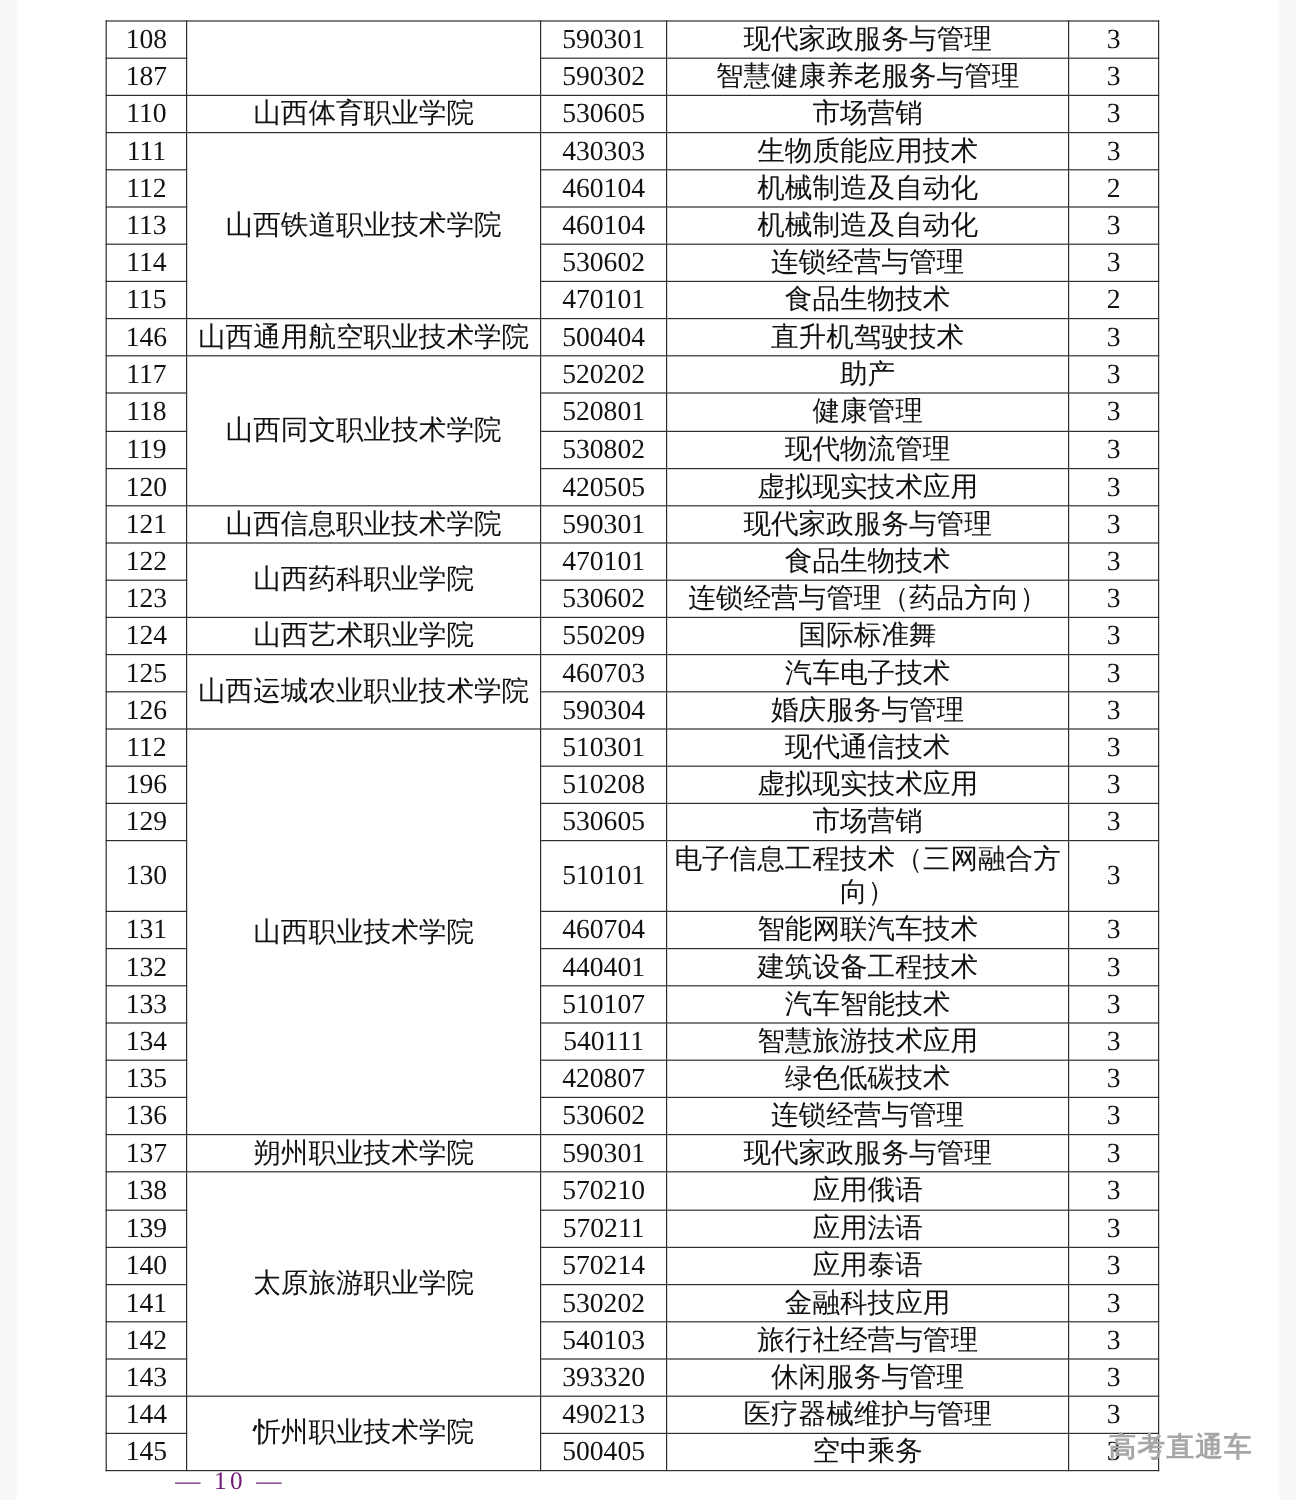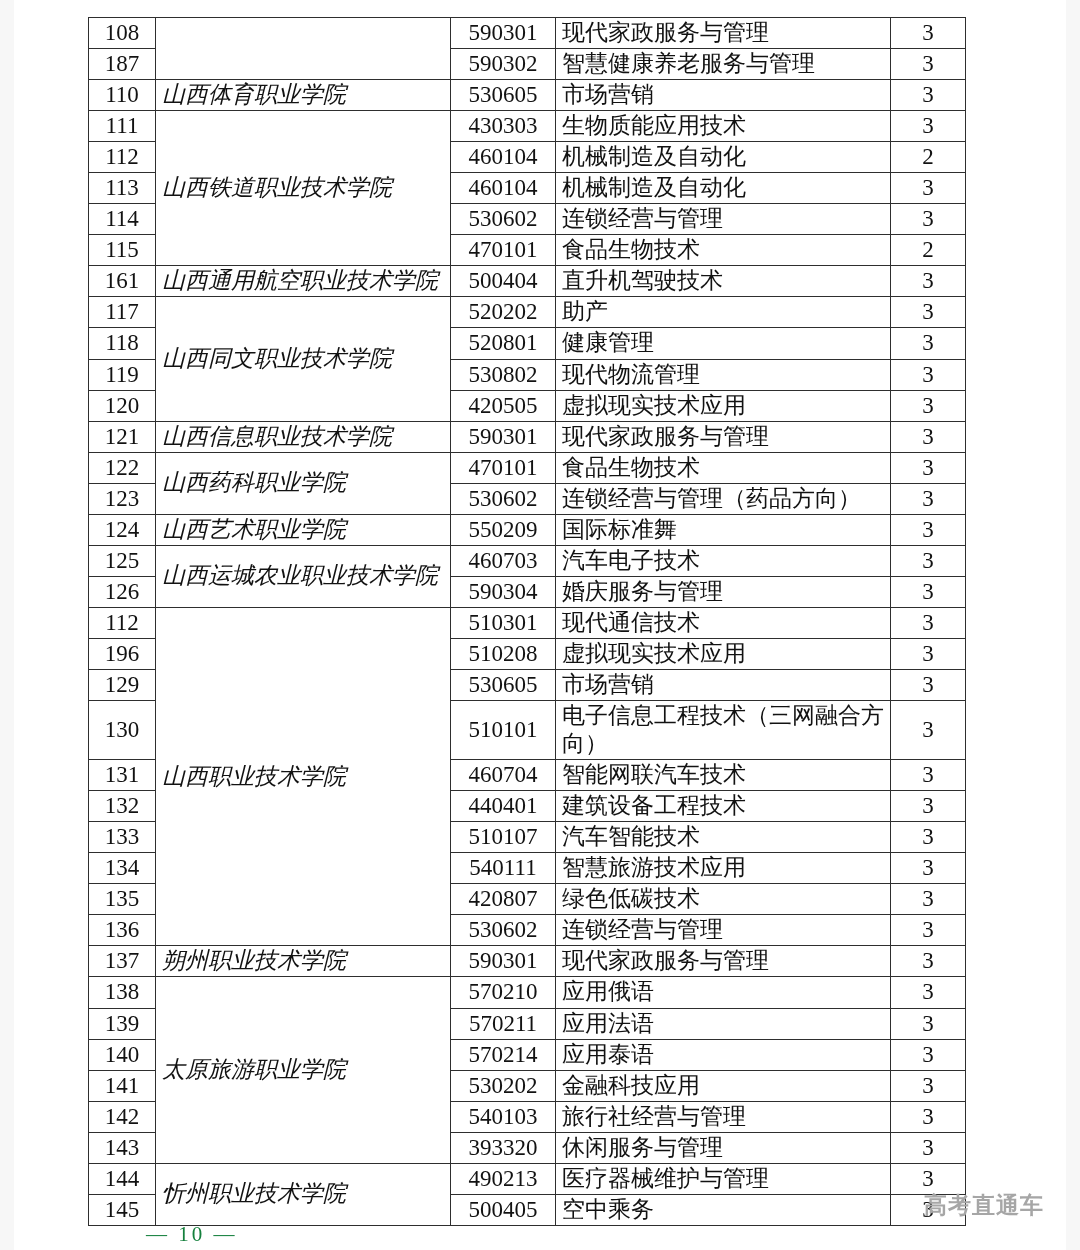--- a/index.html
+++ b/index.html
@@ -35,32 +35,32 @@
   table.admissions td {
     border: 1px solid #2e2e2e;
     height: 28px;
     padding: 1px 6px;
     vertical-align: middle;
     line-height: 1.22;
     overflow: hidden;
     word-break: break-all;
   }
   td.col-no    { text-align: center; padding: 1px 2px; }
-  td.col-college { text-align: left; padding-left: 9px; font-style: italic; }
+  td.col-college { text-align: center; padding-left: 9px; }
   td.col-code  { text-align: center; padding: 1px 2px; }
-  td.col-major { text-align: left; padding-left: 8px; }
+  td.col-major { text-align: center; padding-left: 8px; }
   td.col-years { text-align: center; padding: 1px 2px; }
 
   .page-number {
     position: absolute;
     left: 146px;
     top: 1222px;
     font-size: 21px;
     letter-spacing: 3px;
-    color: #15803d;
+    color: #701a75;
   }
   .watermark {
     position: absolute;
     right: 36px;
     top: 1190px;
     font-size: 23px;
     font-weight: bold;
     letter-spacing: 1px;
     color: #a6a6a6;
     font-family: "Liberation Sans", "DejaVu Sans", sans-serif;
@@ -126,21 +126,21 @@
         <td class="col-major">连锁经营与管理</td>
         <td class="col-years">3</td>
       </tr>
       <tr>
         <td class="col-no">115</td>
         <td class="col-code">470101</td>
         <td class="col-major">食品生物技术</td>
         <td class="col-years">2</td>
       </tr>
       <tr>
-        <td class="col-no">161</td>
+        <td class="col-no">146</td>
         <td class="col-college">山西通用航空职业技术学院</td>
         <td class="col-code">500404</td>
         <td class="col-major">直升机驾驶技术</td>
         <td class="col-years">3</td>
       </tr>
       <tr>
         <td class="col-no">117</td>
         <td class="col-college" rowspan="4">山西同文职业技术学院</td>
         <td class="col-code">520202</td>
         <td class="col-major">助产</td>

